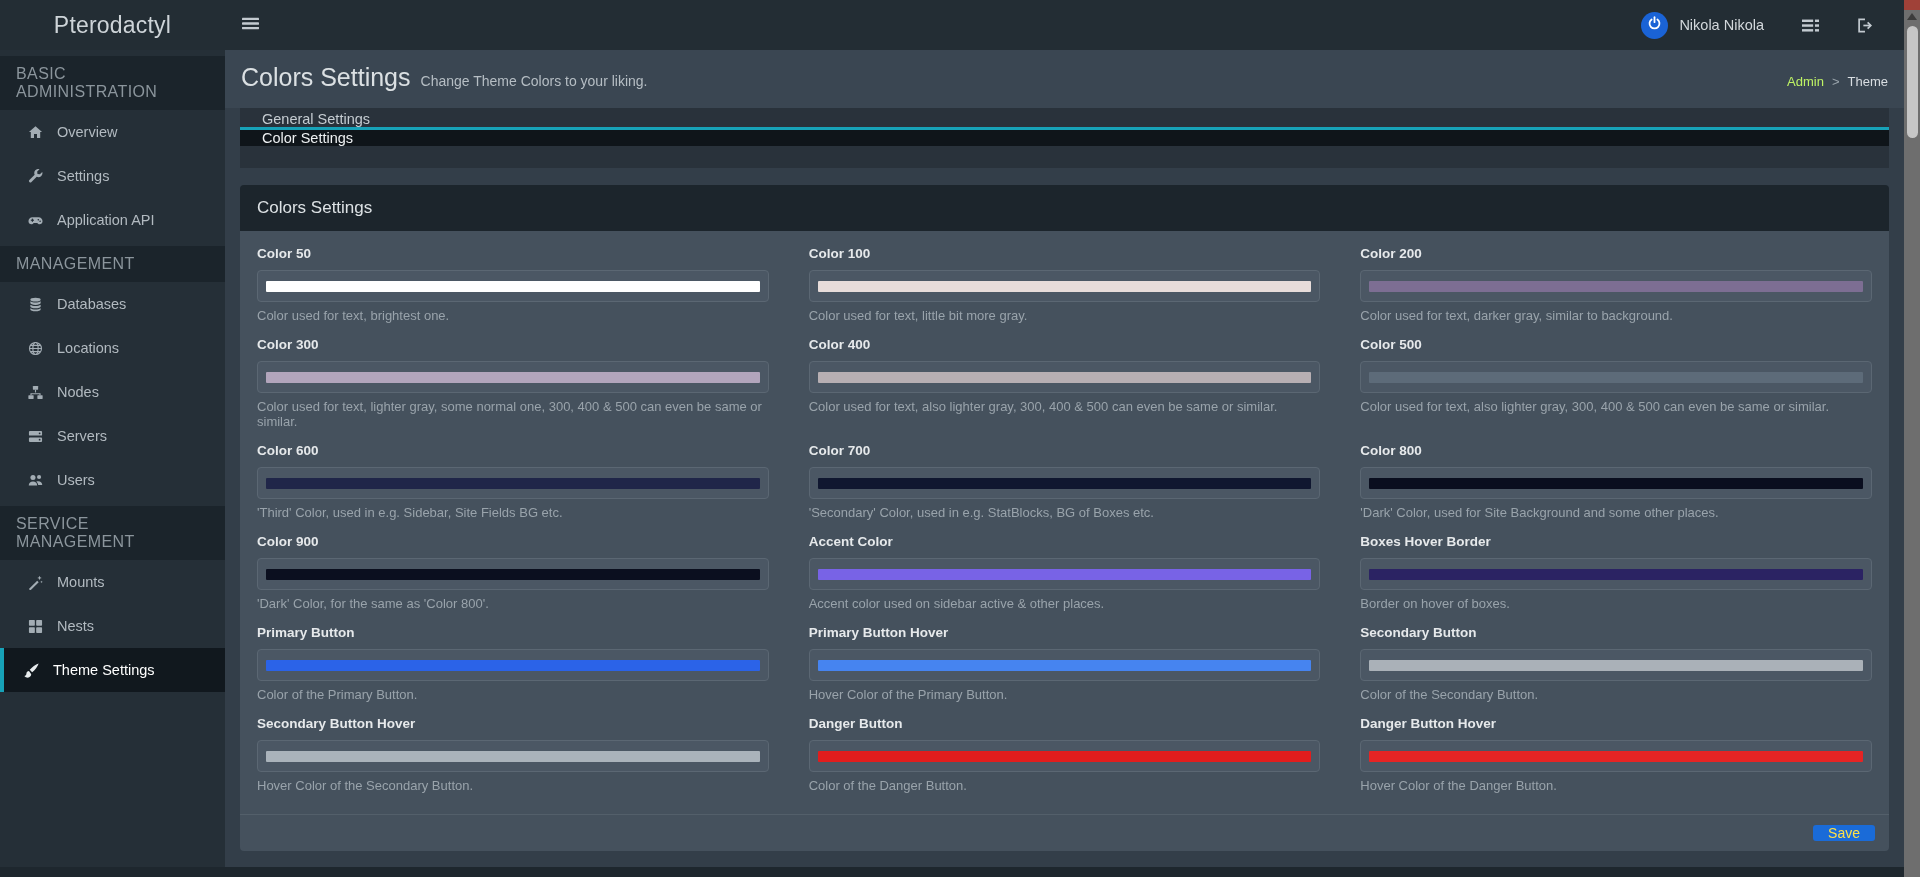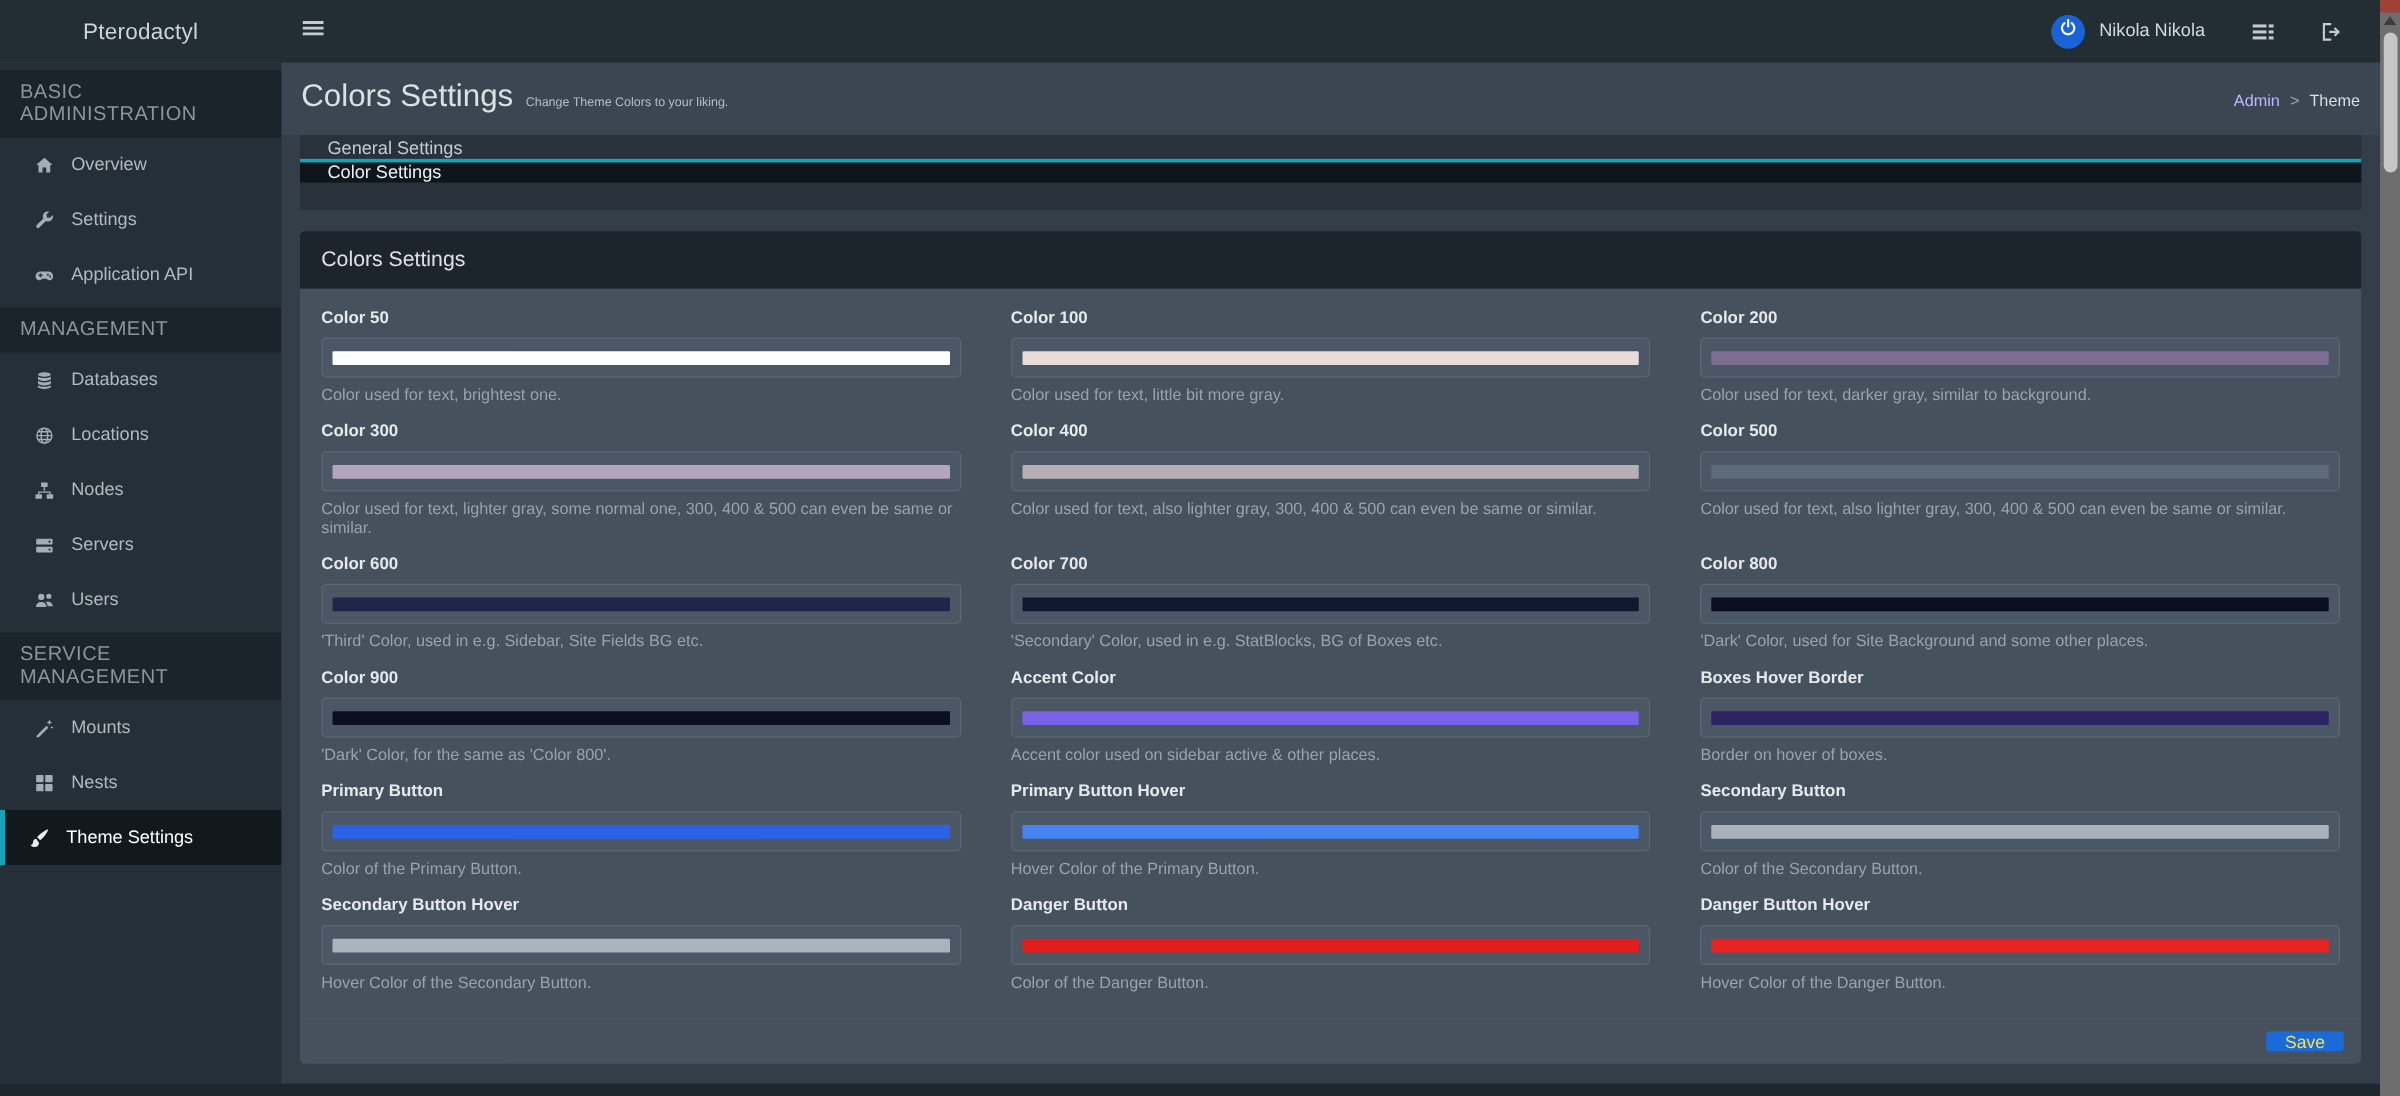--- a/index.html
+++ b/index.html
@@ -1,21 +1,21 @@
 <!DOCTYPE html>
 <html style="--accent: #17a2b8; --save-blue: #1a6bd8; --avatar-blue: #1a63d6;"><head>
 <meta charset="utf-8">
 <style>
   * { box-sizing: border-box; margin: 0; padding: 0; }
   html,body { width:1920px; height:877px; overflow:hidden; }
   body { font-family:"Liberation Sans", sans-serif; background:#333e49; position:relative; }
 
   
   .navbar { position:absolute; top:0; left:0; width:1920px; height:50px; background:#232d34; display:flex; align-items:center; z-index:5; }
-  .brand { width:225px; text-align:center; color:#ced4d8; font-size:18px; letter-spacing:.2px; }
+  .brand { width:225px; text-align:center; color:#ced4d8; font-size:23px; letter-spacing:.2px; }
   .burger { width:50px; height:50px; display:flex; align-items:center; justify-content:center; color:#c3cad0; cursor:pointer; }
   .burger svg { width:17px; height:17px; }
   .nav-right { margin-left:auto; margin-right:46px; display:flex; align-items:center; }
   .avatar { width:27px; height:27px; border-radius:50%; background:var(--avatar-blue,#1a63d6); display:flex; align-items:center; justify-content:center; }
   .avatar svg { width:15px; height:15px; }
   .user-name { color:#d3d8dc; font-size:14.5px; margin-left:11px; }
   .nav-icon { color:#c3cad0; margin-left:38px; display:flex; align-items:center; cursor:pointer; }
   .nav-icon svg { width:17px; height:17px; }
 
   
@@ -25,23 +25,23 @@
   .sb-item { height:44px; display:flex; align-items:center; padding-left:23px; color:#b2bac0; font-size:14.5px; cursor:pointer; border-left:4px solid transparent; }
   .sb-item .sb-icon { width:17px; display:flex; justify-content:center; color:#a3adb4; margin-right:13px; flex:none; }
   .sb-item .sb-icon svg { width:15px; height:15px; }
   .sb-item.active { background:#11181e; color:#ffffff; border-left-color:var(--accent,#17a2b8); padding-left:19px; }
   .sb-item.active .sb-icon { color:#e8ecee; }
 
   
   .content { position:absolute; top:50px; left:225px; right:16px; bottom:0; background:#333e49; }
   .content-header { background:#3a4652; padding:13px 16px 11px; display:flex; align-items:baseline; height:58px; }
   .page-title { color:#dbe0e3; font-size:25px; font-weight:400; }
-  .page-subtitle { color:#b6bec4; font-size:10px; margin-left:10px; }
+  .page-subtitle { color:#b6bec4; font-size:14px; margin-left:10px; }
   .breadcrumb { margin-left:auto; font-size:13px; display:flex; align-items:center; }
-  .breadcrumb .bc-link { color:#c4b5fd; text-decoration:none; }
+  .breadcrumb .bc-link { color:#bef264; text-decoration:none; }
   .breadcrumb .bc-sep { color:#9aa4ac; margin:0 8px; }
   .breadcrumb .bc-current { color:#d9dee2; }
 
   .tab-strip { margin:0 15px; height:60px; background:#29323b; display:flex; align-items:stretch;flex-direction:column; }
   .tab { padding:0 22px; display:flex; align-items:center; font-size:14.5px; color:#c5ccd1; cursor:pointer; border-top:3px solid transparent; }
   .tab.active { background:#0f151a; color:#eef1f3; border-top-color:var(--accent,#17a2b8); }
 
   .panel { margin:17px 15px 0; border-radius:4px; }
   .panel-header { background:#1c252c; color:#dde2e5; font-size:17px; padding:13px 17px; border-radius:4px 4px 0 0; }
   .panel-body { background:#45515d; padding:15px 17px 7px; }

